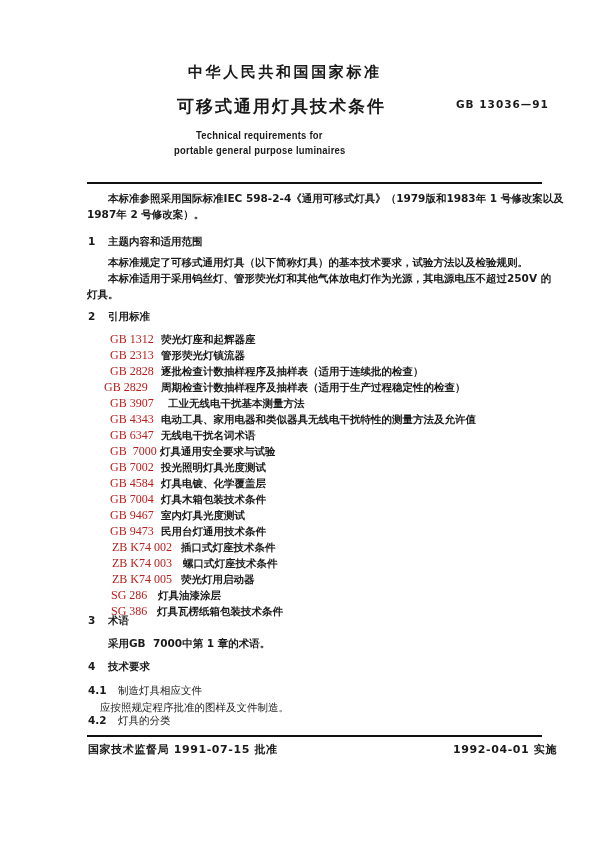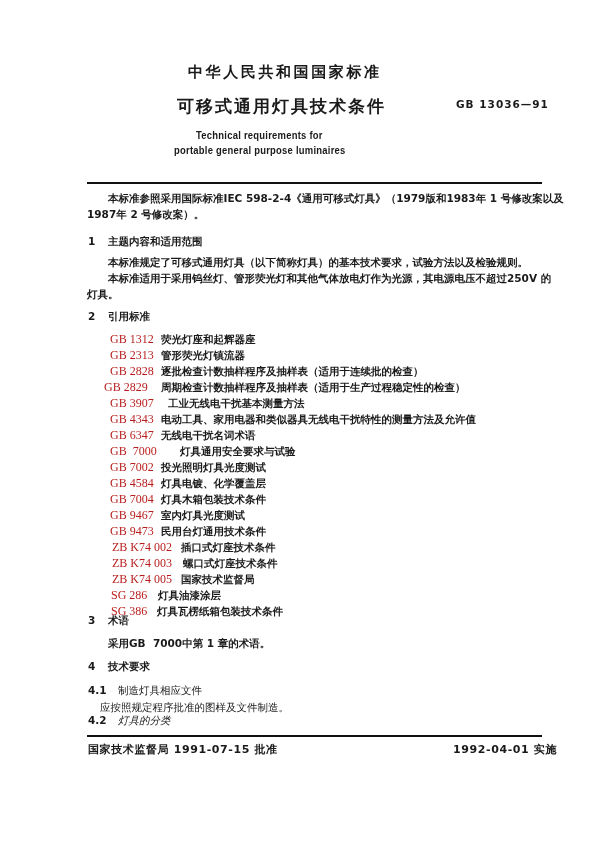--- a/index.html
+++ b/index.html
@@ -113,21 +113,21 @@
     <div>
         <span class="ref-code" style="left:110px; top:412px;">GB 4343</span>
         <span class="ref-title" style="left:161px; top:413px;">电动工具、家用电器和类似器具无线电干扰特性的测量方法及允许值</span>
       </div>
     <div>
         <span class="ref-code" style="left:110px; top:428px;">GB 6347</span>
         <span class="ref-title" style="left:161px; top:429px;">无线电干扰名词术语</span>
       </div>
     <div>
         <span class="ref-code" style="left:110px; top:444px; white-space:pre;">GB  7000</span>
-        <span class="ref-title" style="left:180px; top:445px;">灯具通用安全要求与试验</span>
+        <span class="ref-title" style="left:160px; top:445px;">灯具通用安全要求与试验</span>
       </div>
     <div>
         <span class="ref-code" style="left:110px; top:460px;">GB 7002</span>
         <span class="ref-title" style="left:161px; top:461px;">投光照明灯具光度测试</span>
       </div>
     <div>
         <span class="ref-code" style="left:110px; top:476px;">GB 4584</span>
         <span class="ref-title" style="left:161px; top:477px;">灯具电镀、化学覆盖层</span>
       </div>
     <div>
@@ -145,21 +145,21 @@
     <div>
         <span class="ref-code" style="left:112px; top:540px;">ZB K74 002</span>
         <span class="ref-title" style="left:181px; top:541px;">插口式灯座技术条件</span>
       </div>
     <div>
         <span class="ref-code" style="left:112px; top:556px;">ZB K74 003</span>
         <span class="ref-title" style="left:183px; top:557px;">螺口式灯座技术条件</span>
       </div>
     <div>
         <span class="ref-code" style="left:112px; top:572px;font-family:Liberation Serif, serif;">ZB K74 005</span>
-        <span class="ref-title" style="left:181px; top:573px;">国家技术监督局</span>
+        <span class="ref-title" style="left:181px; top:573px;">荧光灯用启动器</span>
       </div>
     <div>
         <span class="ref-code" style="left:111px; top:588px;">SG 286</span>
         <span class="ref-title" style="left:158px; top:589px;">灯具油漆涂层</span>
       </div>
     <div>
         <span class="ref-code" style="left:111px; top:604px;">SG 386</span>
         <span class="ref-title" style="left:157px; top:605px;">灯具瓦楞纸箱包装技术条件</span>
       </div>
   </div>
@@ -170,21 +170,21 @@
   <div class="abs para" style="left:108px; top:636px; white-space:pre;">采用GB  7000中第 1 章的术语。</div>
 
   <div class="abs heading" style="left:88px; top:660px;">
     <span class="secnum">4</span><span>技术要求</span>
   </div>
   <div class="abs heading" style="left:88px; top:684px;">
     <span style="display:inline-block; width:30px;">4.1</span><span style="font-weight:normal;">制造灯具相应文件</span>
   </div>
   <div class="abs para" style="left:100px; top:700px; font-weight:normal;">应按照规定程序批准的图样及文件制造。</div>
   <div class="abs heading" style="left:88px; top:714px;">
-    <span style="display:inline-block; width:30px;">4.2</span><span style="font-weight:normal;font-style:italic;">灯具的分类</span>
+    <span style="display:inline-block; width:30px;">4.2</span><span style="font-weight:normal;">灯具的分类</span>
   </div>
 
   <div class="rule rule-bottom" style="top:735px;"></div>
 
   <div class="abs footer-left" style="top:742px;">国家技术监督局 1991-07-15 批准</div>
   <div class="abs footer-right" style="top:742px;">1992-04-01 实施</div>
 
 </div>
 
 </body></html>

